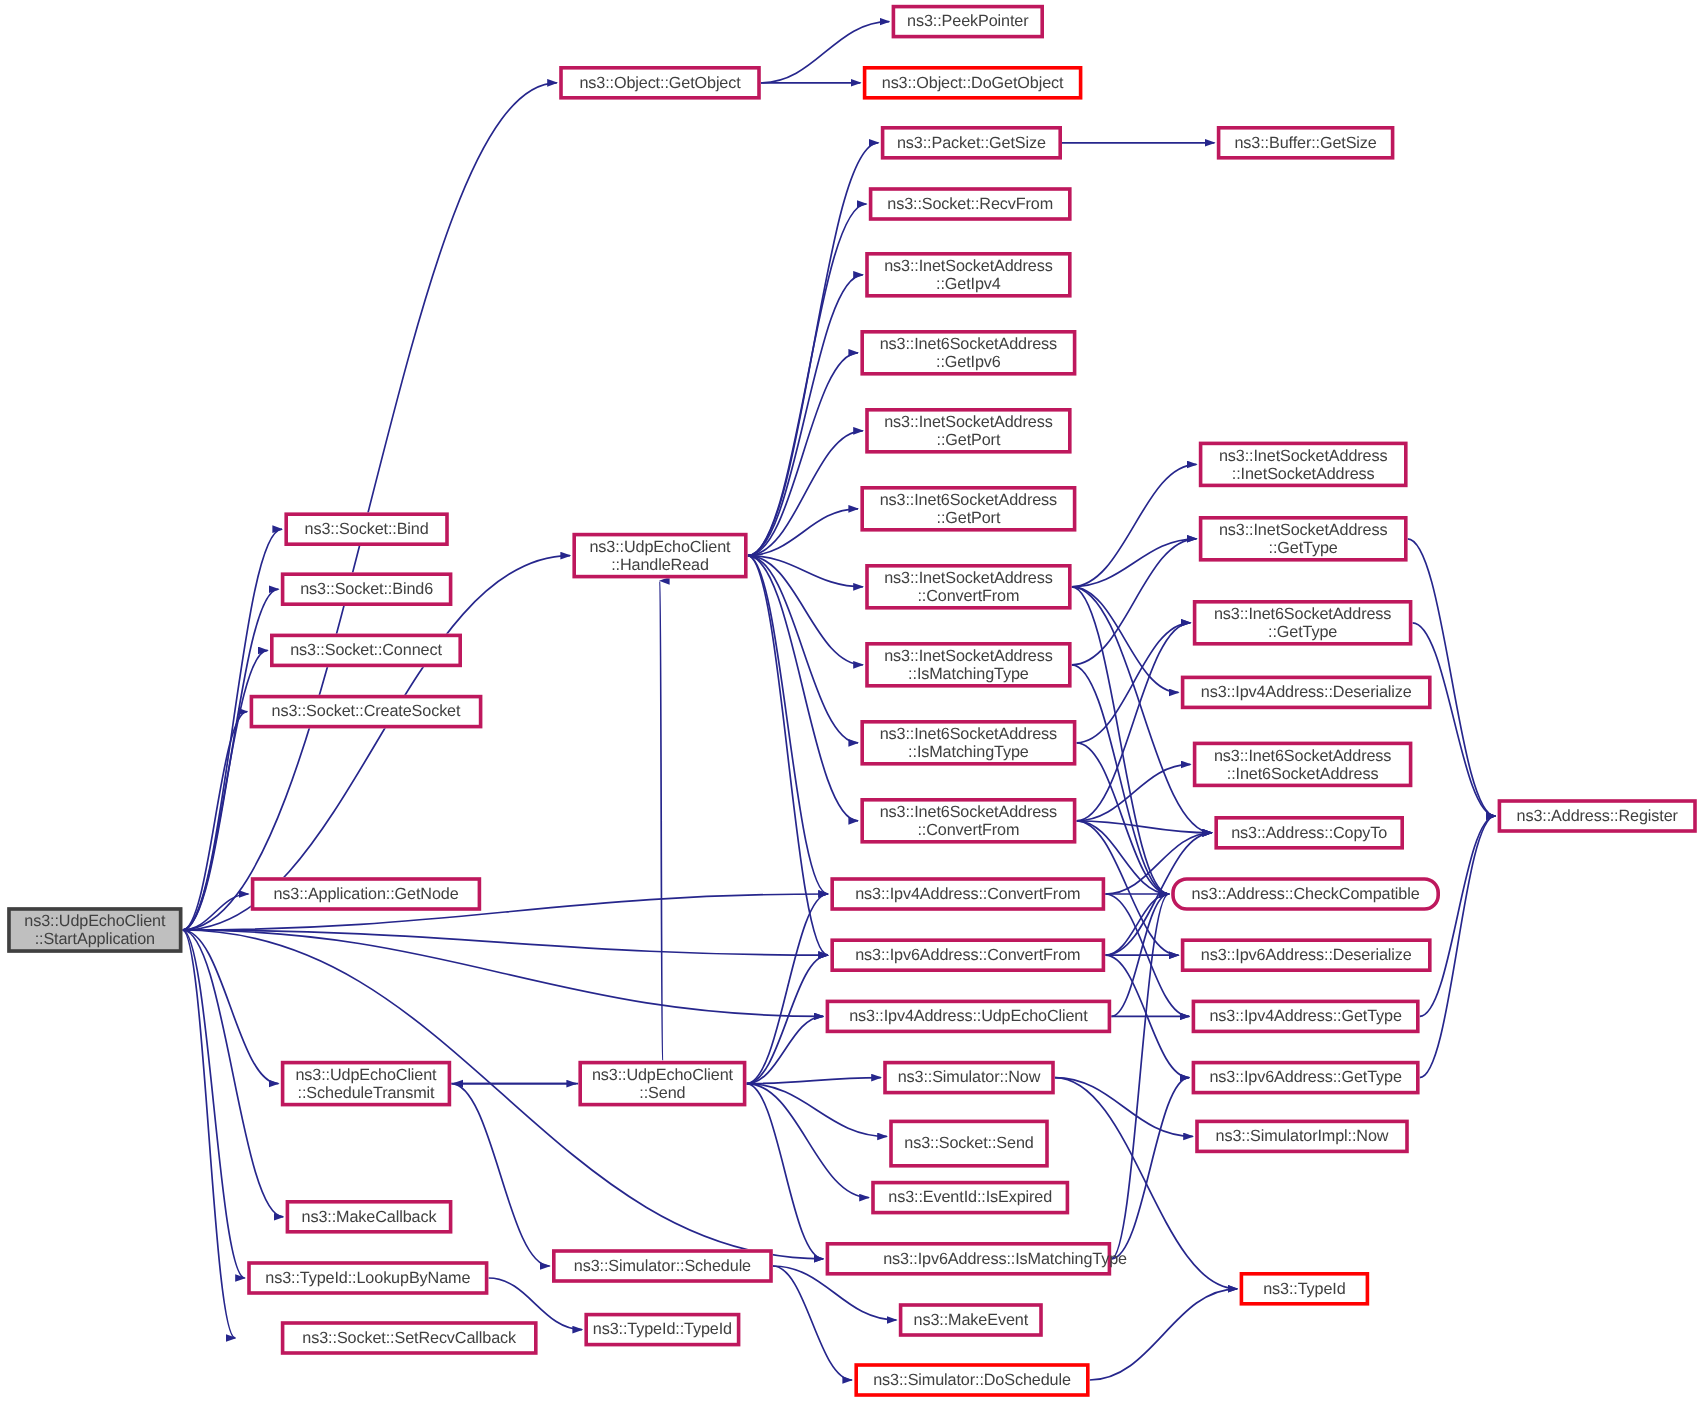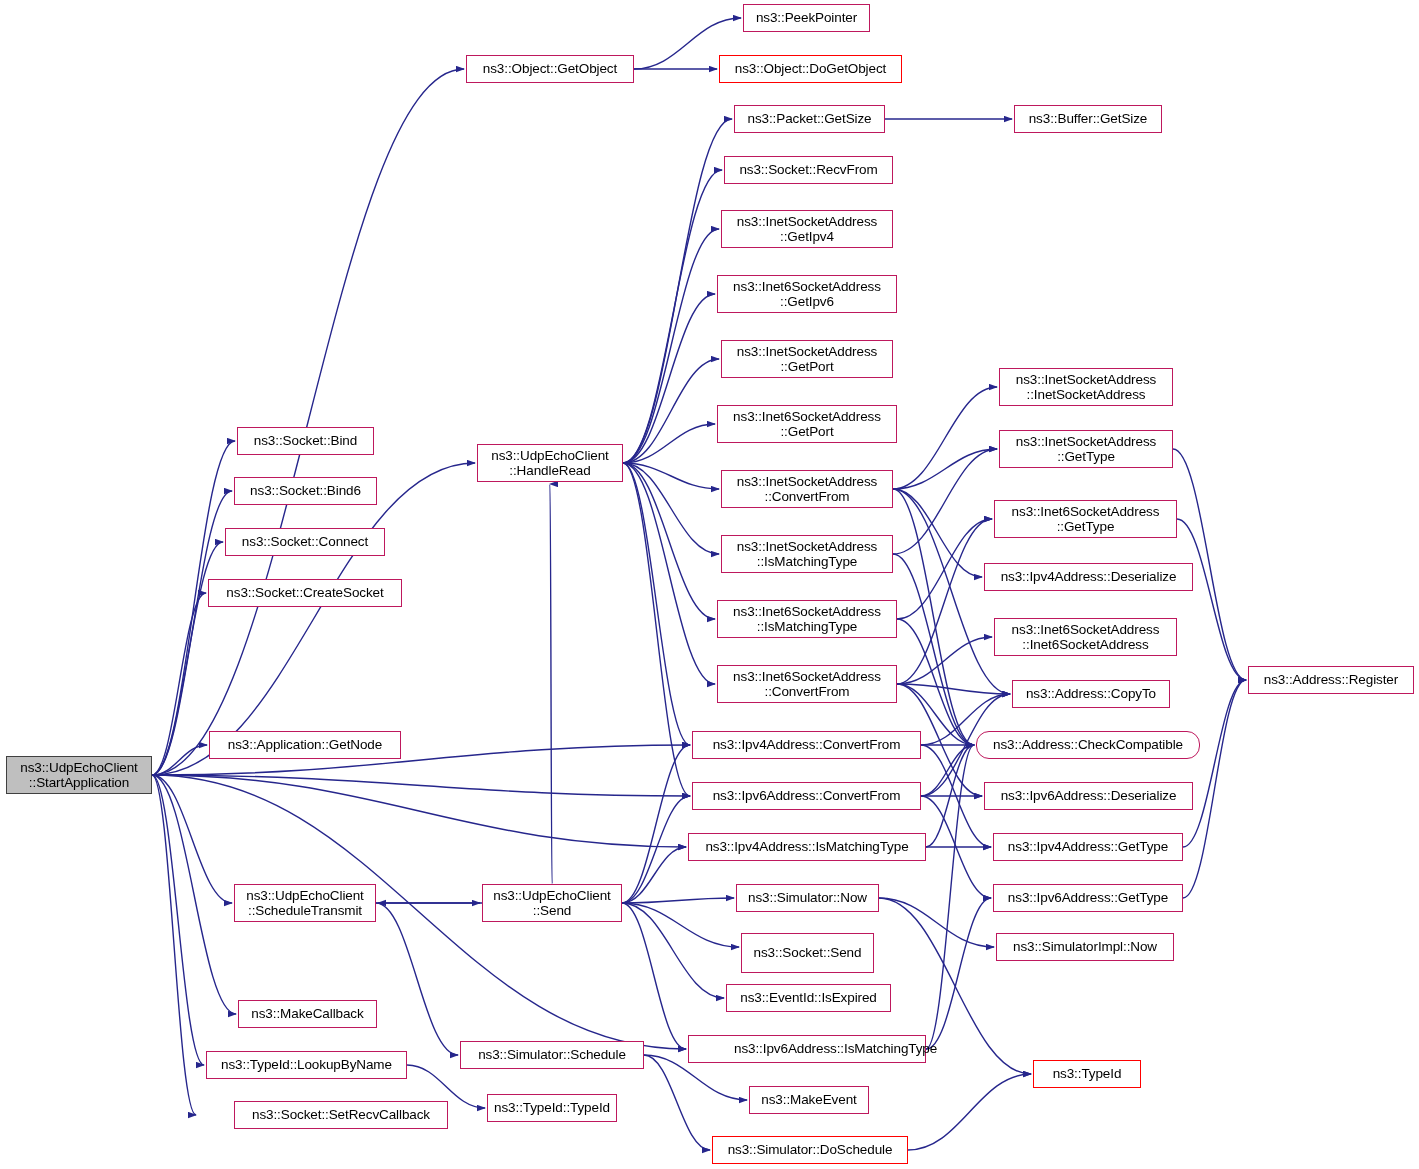--- a/index.html
+++ b/index.html
@@ -2,23 +2,23 @@
 <html><head>
 <meta charset="utf-8">
 <style>
   html,body{margin:0;padding:0;background:#ffffff;}
   body{font-family:"Liberation Sans","DejaVu Sans",sans-serif;}
   #canvas{position:relative;width:1419px;height:1169px;background:#ffffff;overflow:hidden;}
   svg#edges{position:absolute;left:0;top:0;width:1419px;height:1169px;pointer-events:none;}
   .node{
     position:absolute;
     box-sizing:border-box;
-    border:1px solid #be185d;
+    border:3px solid #be185d;
     background:#ffffff;
-    color:#000000;
+    color:#404040;
     font-size:13.5px;
     line-height:15.5px;
     display:flex;
     align-items:center;
     justify-content:center;
     text-align:center;
     white-space:pre-line;
     letter-spacing:-0.1px;
   }
   .node.red{border-color:#ff0000;}
@@ -146,21 +146,21 @@
       <div class="node" style="left: 721px; top: 470px; width: 172px; height: 38px;"><span class="lbl">ns3::InetSocketAddress
 ::ConvertFrom</span></div>
       <div class="node" style="left: 721px; top: 535px; width: 172px; height: 38px;"><span class="lbl">ns3::InetSocketAddress
 ::IsMatchingType</span></div>
       <div class="node" style="left: 717px; top: 600px; width: 180px; height: 38px;"><span class="lbl">ns3::Inet6SocketAddress
 ::IsMatchingType</span></div>
       <div class="node" style="left: 717px; top: 665px; width: 180px; height: 38px;"><span class="lbl">ns3::Inet6SocketAddress
 ::ConvertFrom</span></div>
       <div class="node" style="left: 692px; top: 731px; width: 229px; height: 28px;"><span class="lbl">ns3::Ipv4Address::ConvertFrom</span></div>
       <div class="node" style="left: 692px; top: 782px; width: 229px; height: 28px;"><span class="lbl">ns3::Ipv6Address::ConvertFrom</span></div>
-      <div class="node" style="left: 688px; top: 833px; width: 238px; height: 28px;"><span class="lbl">ns3::Ipv4Address::IsMatchingType</span></div>
+      <div class="node" style="left: 688px; top: 833px; width: 238px; height: 28px;"><span class="lbl">ns3::Ipv4Address::UdpEchoClient</span></div>
       <div class="node" style="left: 736px; top: 884px; width: 143px; height: 28px;"><span class="lbl">ns3::Simulator::Now</span></div>
       <div class="node" style="left: 741px; top: 933px; width: 133px; height: 40px;"><span class="lbl">ns3::Socket::Send</span></div>
       <div class="node" style="left: 726px; top: 984px; width: 165px; height: 28px;"><span class="lbl">ns3::EventId::IsExpired</span></div>
       <div class="node" style="left: 688px; top: 1035px; width: 238px; height: 28px; padding-left: 45px;"><span class="lbl">ns3::Ipv6Address::IsMatchingType</span></div>
       <div class="node" style="left: 749px; top: 1086px; width: 120px; height: 28px;"><span class="lbl">ns3::MakeEvent</span></div>
       <div class="node red" style="left: 712px; top: 1136px; width: 196px; height: 28px;"><span class="lbl">ns3::Simulator::DoSchedule</span></div>
       <div class="node" style="left: 482px; top: 884px; width: 140px; height: 38px;"><span class="lbl">ns3::UdpEchoClient
 ::Send</span></div>
       <div class="node" style="left: 460px; top: 1041px; width: 184px; height: 28px;"><span class="lbl">ns3::Simulator::Schedule</span></div>
       <div class="node" style="left: 487px; top: 1094px; width: 130px; height: 28px;"><span class="lbl">ns3::TypeId::TypeId</span></div>

